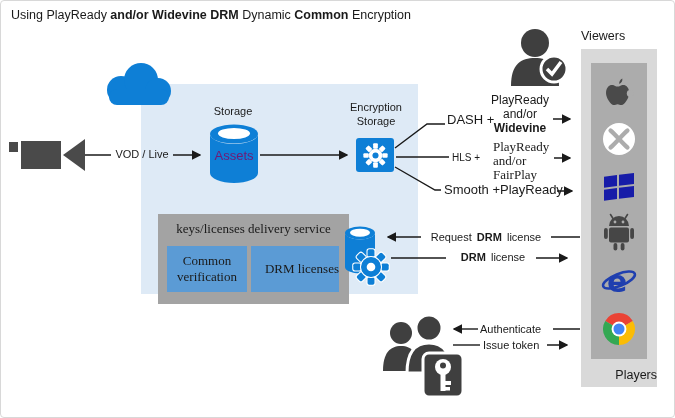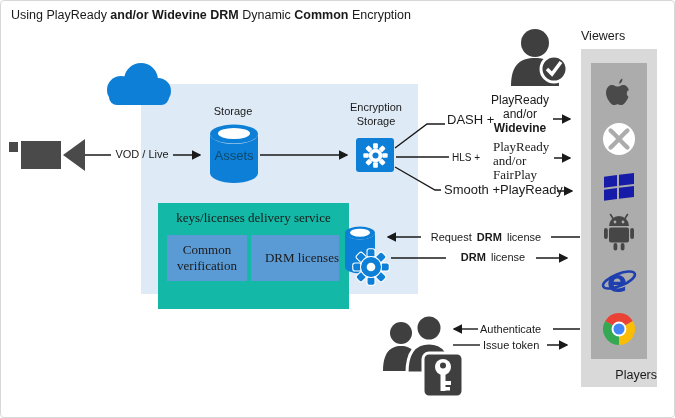--- a/index.html
+++ b/index.html
@@ -9,36 +9,36 @@
     position:relative; width:675px; height:418px; background:#fff;
     border:1px solid #d8d8d8; border-radius:4px; overflow:hidden;
   }
   .abs { position:absolute; }
   .txt { font-size:11px; line-height:14px; white-space:nowrap; }
   .center { text-align:center; }
   .bold { font-weight:700; }
   .serif { font-family:"Liberation Serif","DejaVu Serif",serif; font-size:13px; }
   #title { left:10px; top:7px; font-size:12.5px; }
   #panel { left:140px; top:83px; width:277px; height:210px; background:#DEEAF6; }
-  #keys-box { left:157px; top:202px; width:191px; height:106px; background:#14b8a6; }
+  #keys-box { left:157px; top:213px; width:191px; height:90px; background:#a3a3a3; }
   #keys-title { left:0; right:0; top:7px; text-align:center; font-size:13px; }
   .inner-box { background:#5B9BD5; position:absolute; top:32px; height:46px;
     display:flex; align-items:center; justify-content:center; text-align:center; }
   #token-box { left:9px; width:80px; }
   #drm-box  { left:93px; width:88px;justify-content:flex-end; }
   #ep-box { left:355px; top:137px; width:38px; height:34px; background:#0E7FD6;
     border-radius:3px; display:flex; align-items:center; justify-content:center; }
   #bar-outer { left:580px; top:48px; width:76px; height:338px; background:#D9D9D9; }
   #bar-inner { position:absolute; left:10px; top:14px; width:56px; height:296px; background:#ACACAC;
     display:flex; flex-direction:column; justify-content:space-evenly; align-items:center; }
   #players-label { position:absolute; left:0; right:0; bottom:5px; text-align:right; font-size:12.5px; }
   #viewers-label { left:580px; top:28px; width:76px; text-align:left; font-size:12.5px; }
   #assets-cyl { left:207px; top:122px; width:52px; height:62px; }
   #assets-label { position:absolute; left:0; right:0; top:25px; text-align:center;
-    color:#0c4a6e; font-size:13px; }
+    color:#701a75; font-size:13px; }
   svg.lines { left:0; top:0; pointer-events:none; }
 </style>
 </head>
 <body>
 
 <div id="stage">
 
   <div id="title" class="abs txt"><span>Using PlayReady </span><span class="bold">and/or Widevine DRM </span><span>Dynamic </span><span class="bold">Common </span><span>Encryption</span></div>
 
   <div id="panel" class="abs"></div>

